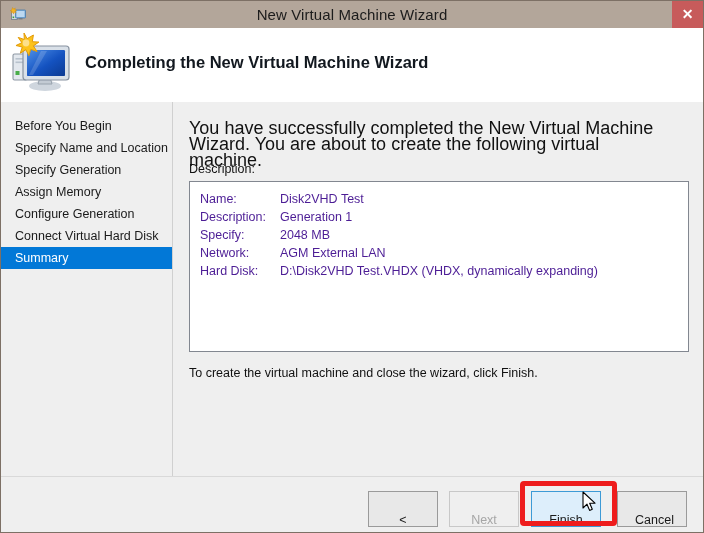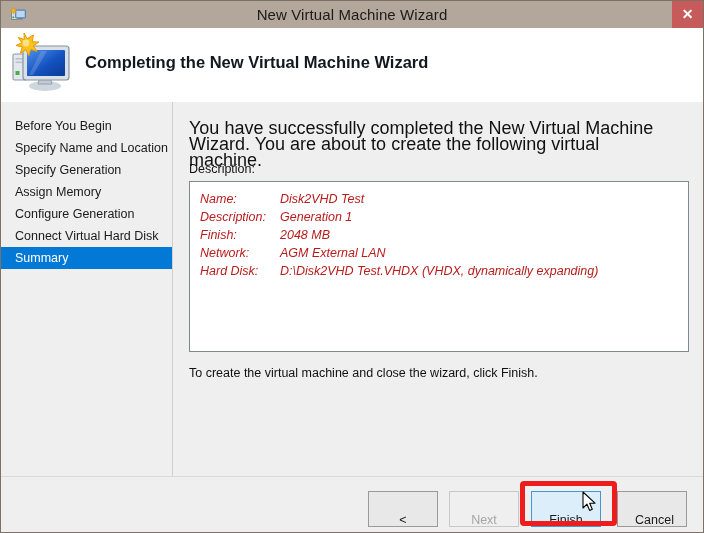--- a/index.html
+++ b/index.html
@@ -150,25 +150,24 @@
     border: 1px solid #828790;
     box-sizing: border-box;
     overflow: hidden;
   }
   #desc-table {
     margin: 10px 0 0 10px;
     border-collapse: collapse;
   }
   #desc-table td {
     font-size: 12.5px;
-    color: #b91c1c;
+    color: #4c1d95;
     padding: 0 0 4px 0;
     white-space: nowrap;
     vertical-align: top;
-    font-style: italic;
   }
   #desc-table td.key {
     padding-right: 14px;
   }
   #footer-hint {
     position: absolute;
     left: 15px; top: 264px;
     font-size: 12.5px;
     color: #111111;
   }
@@ -303,21 +302,21 @@
           <tbody id="desc-tbody">
               <tr>
                 <td class="key">Name:</td>
                 <td class="val">Disk2VHD Test</td>
               </tr>
               <tr>
                 <td class="key">Description:</td>
                 <td class="val">Generation 1</td>
               </tr>
               <tr>
-                <td class="key">Finish:</td>
+                <td class="key">Specify:</td>
                 <td class="val">2048 MB</td>
               </tr>
               <tr>
                 <td class="key">Network:</td>
                 <td class="val">AGM External LAN</td>
               </tr>
               <tr>
                 <td class="key">Hard Disk:</td>
                 <td class="val">D:\Disk2VHD Test.VHDX (VHDX, dynamically expanding)</td>
               </tr>

